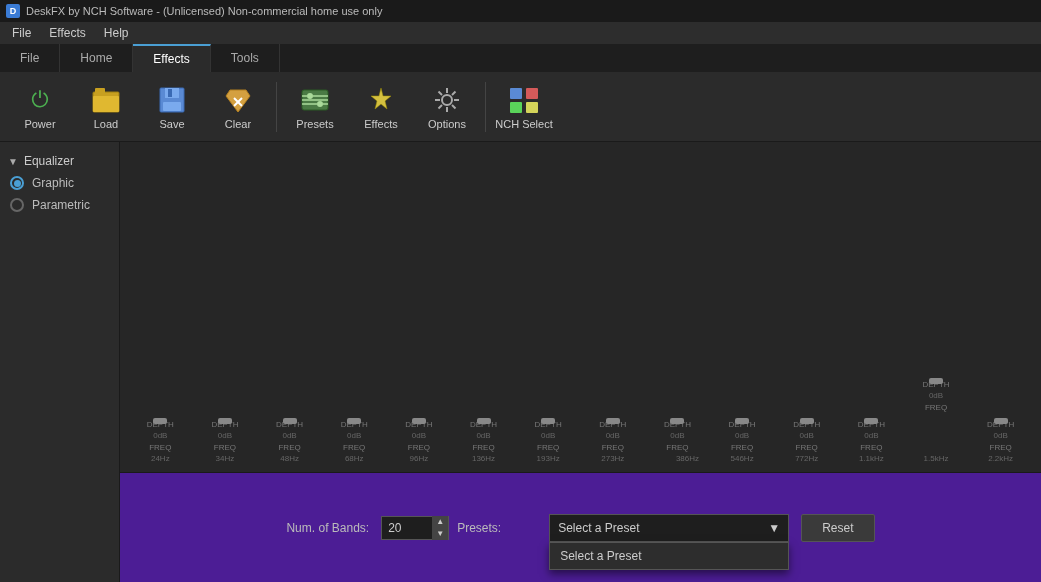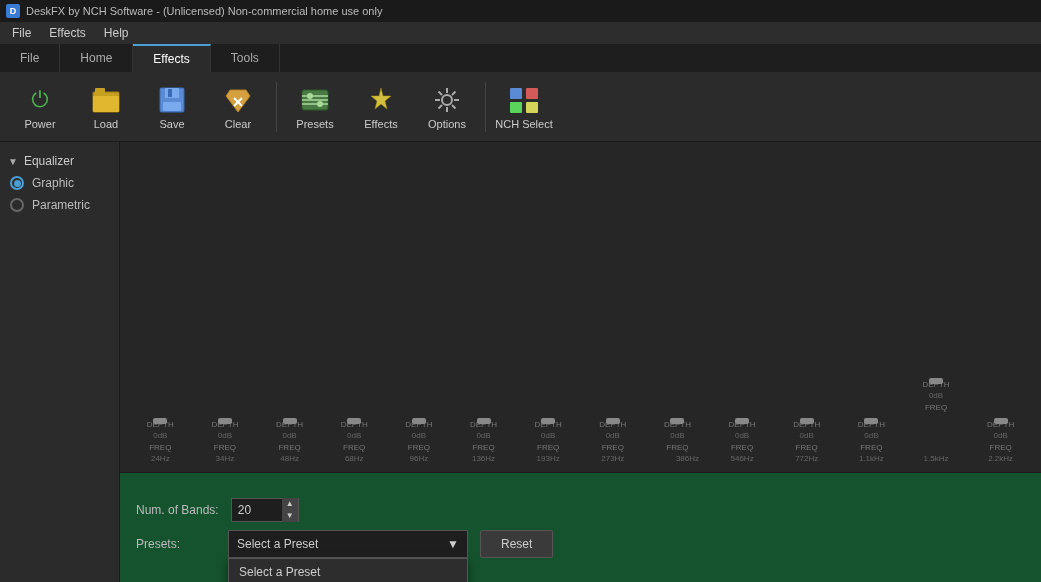--- a/index.html
+++ b/index.html
@@ -212,24 +212,24 @@
       text-align: center;
       font-size: 8px;
       color: #666;
       line-height: 1.3;
       margin-top: 2px;
     }
 
     
     #bottom-panel {
       height: 110px;
-      background: #14532d;
+      background: #4c1d95;
       border-top: 1px solid #1a1a1a;
       display: flex;
-      flex-direction: column;
+      flex-direction: row;
       justify-content: center;
       padding: 8px 16px;
       gap: 8px;
     }
 
     .bottom-row {
       display: flex;
       align-items: center;
       gap: 12px;
     }

